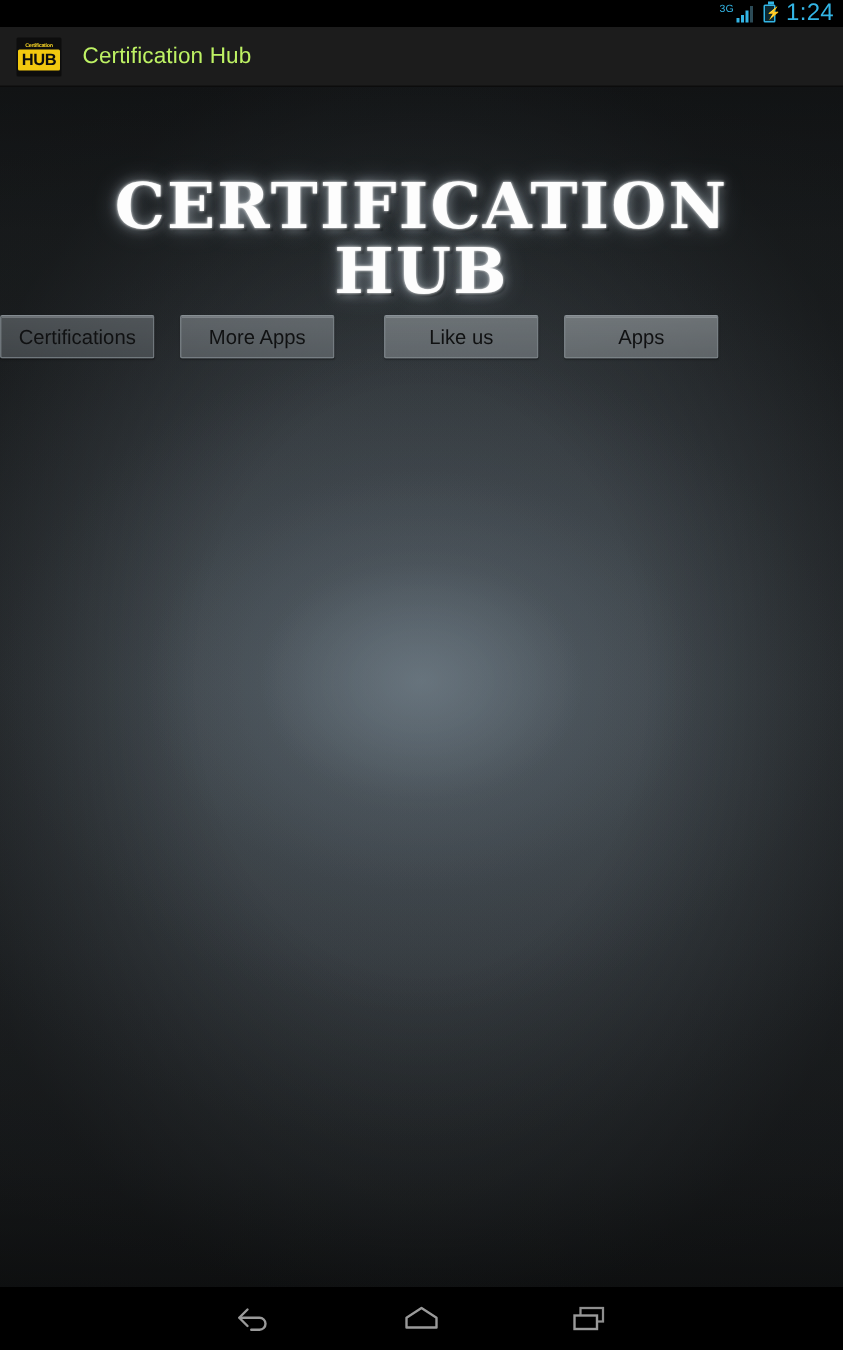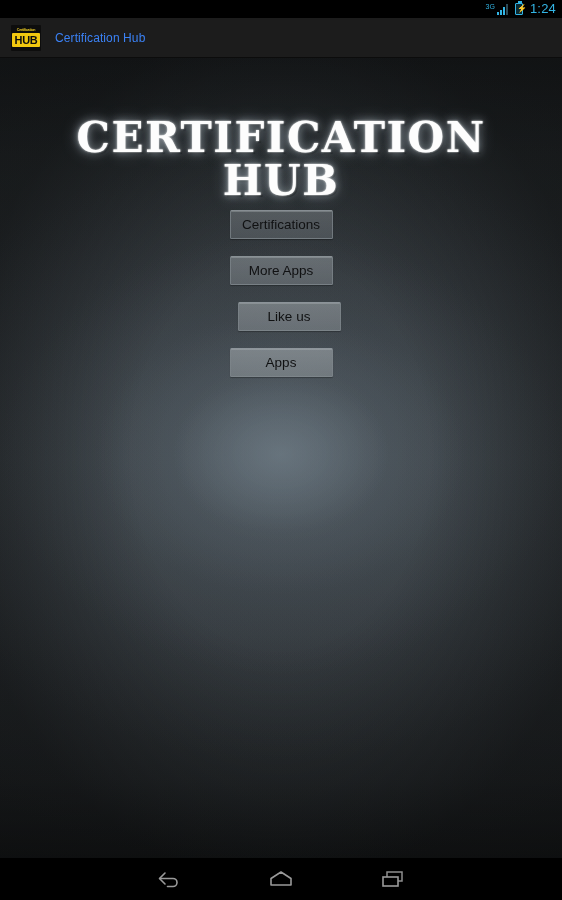--- a/index.html
+++ b/index.html
@@ -43,21 +43,21 @@
   .battery::before {
     content:""; position:absolute; top:-3px; left:2px;
     width:4px; height:2px; background:#33b5e5;
   }
   .battery .bolt {
     position:absolute; left:1px; top:1px;
     width:4px; height:8px;
     color:#33b5e5; font-size:8px; line-height:8px;
   }
   .clock {
-    color:#33b5e5; font-size:13px; line-height:14px;
+    color:#33b5e5; font-size:16px; line-height:14px;
     letter-spacing:0.2px; margin-left:3px;
     font-family:"Liberation Sans", sans-serif;
   }
 
   
   #action-bar {
     position:absolute; top:18px; left:0;
     width:562px; height:40px;
     background:#1c1c1c;
     border-bottom:1px solid #0c0c0c;
@@ -84,21 +84,21 @@
     background:#f2c80f;
     color:#0d0d0d;
     font-family:"Liberation Sans", sans-serif;
     font-weight:bold;
     font-size:11px; line-height:12px;
     padding:1px 3px 1px 3px;
     border-radius:1px;
     letter-spacing:-0.3px;
   }
   #action-bar .title {
-    color:#3b82f6; font-size:12px;
+    color:#bef264; font-size:15px;
     margin-left:14px; letter-spacing:0.1px;
     font-family:"Liberation Sans", sans-serif;
   }
 
   
   #content {
     position:absolute; top:58px; left:0;
     width:562px; height:800px;
     overflow:hidden;
     background:#262a2c;
@@ -136,21 +136,21 @@
       0 0 18px rgba(190,215,235,0.30),
       2px 2px 1px rgba(10,12,14,0.75);
     user-select:none;
   }
   #app-title .l1 { display:block; }
   #app-title .l2 { display:block; margin-top:0px; }
 
   
   #button-column {
     position:absolute; top:152px; left:0; width:562px;
-    display:flex; flex-direction:column; align-items:center;
+    display:flex; align-items:center;
     gap:17px;
   }
   .app-btn {
     width:103px; height:29px;
     display:flex; align-items:center; justify-content:center;
     font-family:"Liberation Sans", sans-serif;
     font-size:13.5px;
     color:#101112;
     border:1px solid rgba(126,134,139,0.75);
     border-top-color:rgba(150,158,163,0.8);

